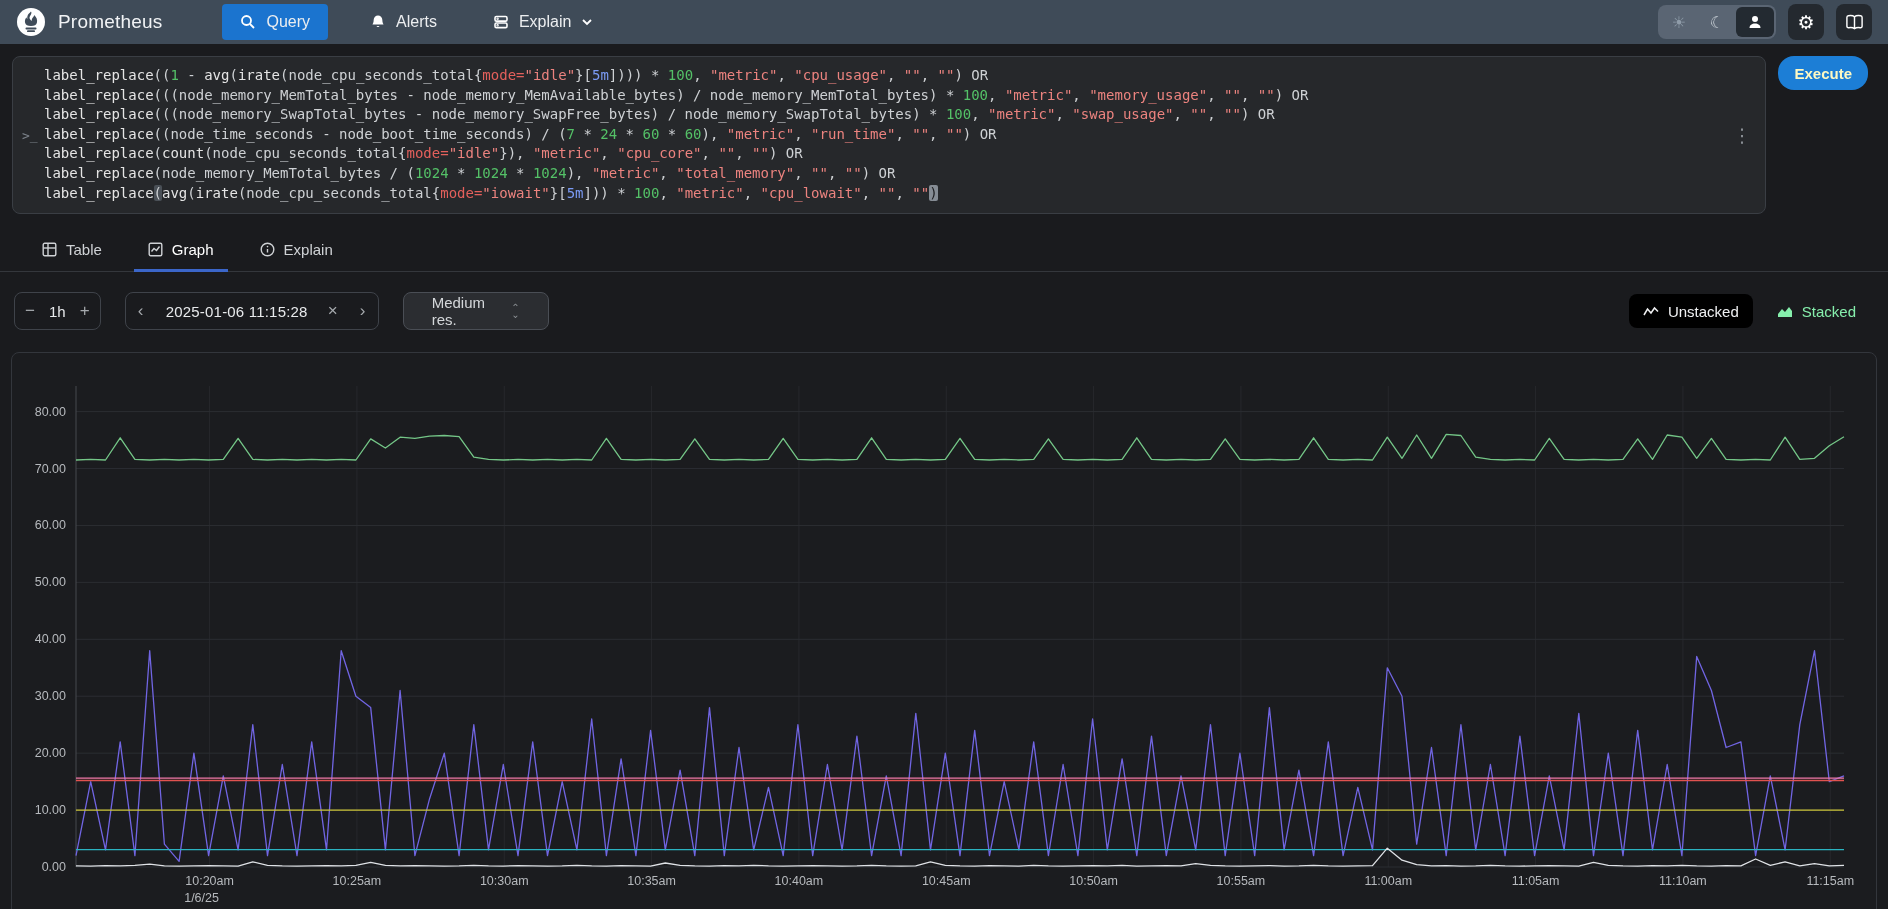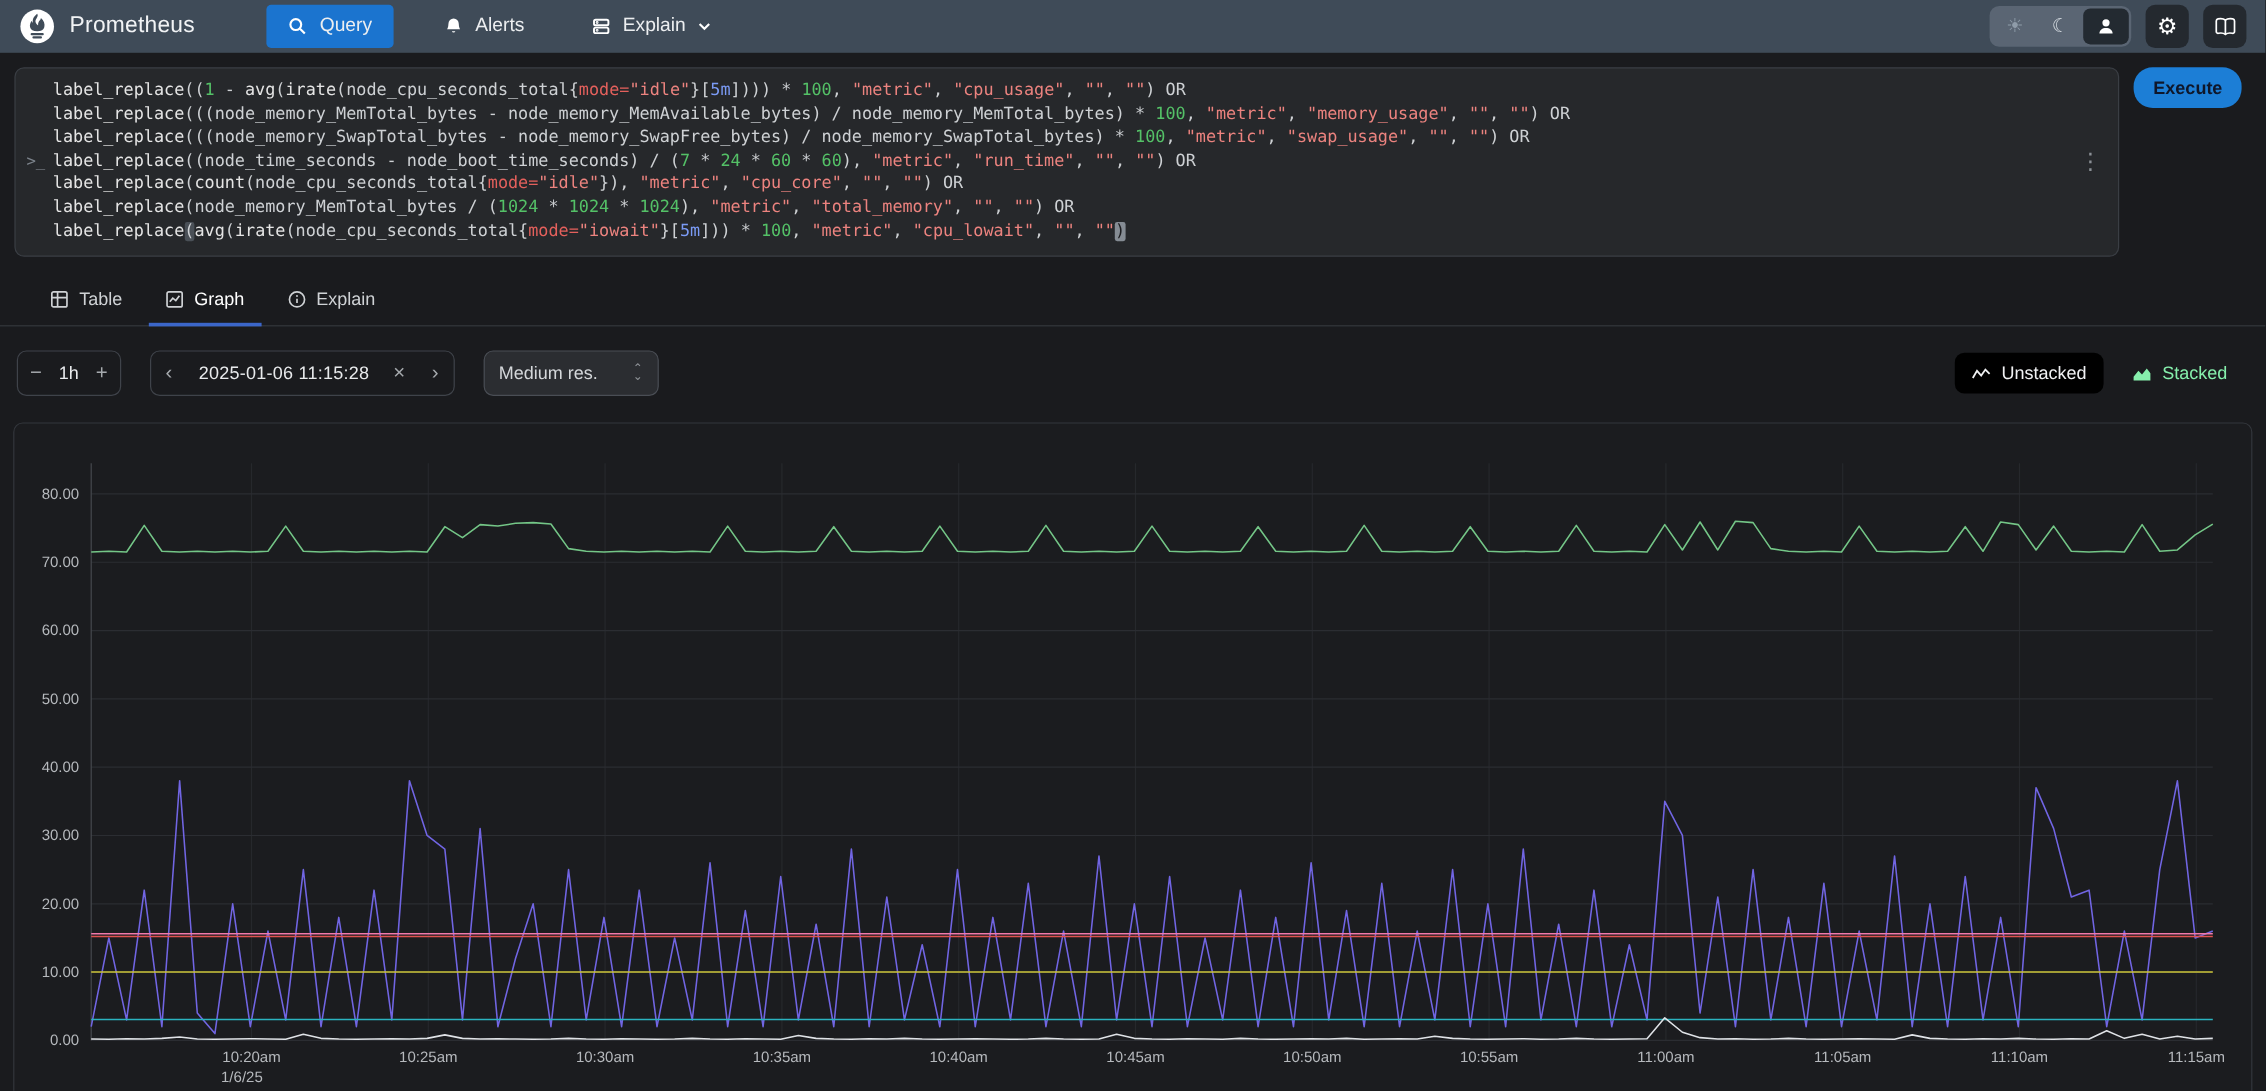--- a/index.html
+++ b/index.html
@@ -37,40 +37,40 @@
   .code { font-family:"DejaVu Sans Mono", monospace; font-size:14px; line-height:19.6px;
           white-space:pre; color:#ced1d4; }
   .tok-fn { color:#e5e5e5;margin-top:28px; }
   .tok-tx { color:#ced1d4; }
   .tok-num { color:#54c167; }
   .tok-du { color:#7b9bf5; }
   .tok-lb { color:#e4605c; }
   .tok-st { color:#ec837f; }
   .tok-hb { background:#4a5057; border-radius:2px; }
   .tok-hc { background:#858c94; color:#1d1e21; border-radius:2px; }
-  .execute-btn { background:#1c7ed6; color:#0f172a; border:none; border-radius:16px;
+  .execute-btn { background:#1c7ed6; color:#fef9c3; border:none; border-radius:16px;
                  font-family:"Liberation Sans", sans-serif;
                  font-size:15px; font-weight:600; padding:0 16px; height:34px; cursor:pointer; }
 
   
-  .tabs { display:flex; gap:8px; padding:0 0 0 28px; margin-top:16px; border-bottom:1px solid #34373c; }
+  .tabs { display:flex; gap:18px; padding:0 0 0 28px; margin-top:16px; border-bottom:1px solid #34373c; }
   .tab { display:flex; align-items:center; gap:9px; color:#cfd2d5; font-size:15px;
          padding:11px 14px; cursor:pointer; border-bottom:3px solid transparent; margin-bottom:-1px; }
   .tab.active { color:#ffffff; border-bottom-color:#3b66c9; }
   .tab svg { stroke:#cfd2d5; }
 
   
   .toolbar { display:flex; align-items:center; margin:20px 18px 0 14px; gap:24px; }
   .ctl-group { display:flex; align-items:center; height:38px; border:1px solid #3f434a;
                border-radius:8px; color:#e8eaec; font-size:15px; }
   .ctl-group .ctl-btn { width:30px; text-align:center; color:#a6aaae; font-size:17px; cursor:pointer; }
   .range-value { padding:0 4px; }
   .dt-value { padding:0 10px; letter-spacing:.2px; }
   .select { display:flex; align-items:center; justify-content:space-between; width:146px; height:38px;
-            background:#2b2d31; border:1px solid #4a4e55; border-radius:8px; padding:0 12px;
+            background:#2b2d31; border:1px solid #4a4e55; border-radius:8px; padding:0 28px;
             color:#d4d7da; font-size:15px; cursor:pointer; }
   .select .chevs { color:#8d9196; display:flex; flex-direction:column; line-height:7px; font-size:10px; }
   .toolbar-spacer { flex:1; }
   .stack-toggle { display:flex; align-items:center; gap:10px; }
   .stack-btn { display:flex; align-items:center; gap:9px; height:34px; padding:0 14px;
                border-radius:8px; font-size:15px; color:#86efac; cursor:pointer; }
   .stack-btn.active { background:#000000; color:#f0f1f3; }
   .stack-btn svg { stroke:currentColor; fill:none; }
   .stack-btn.stacked svg { fill:currentColor; stroke:none; }
 

